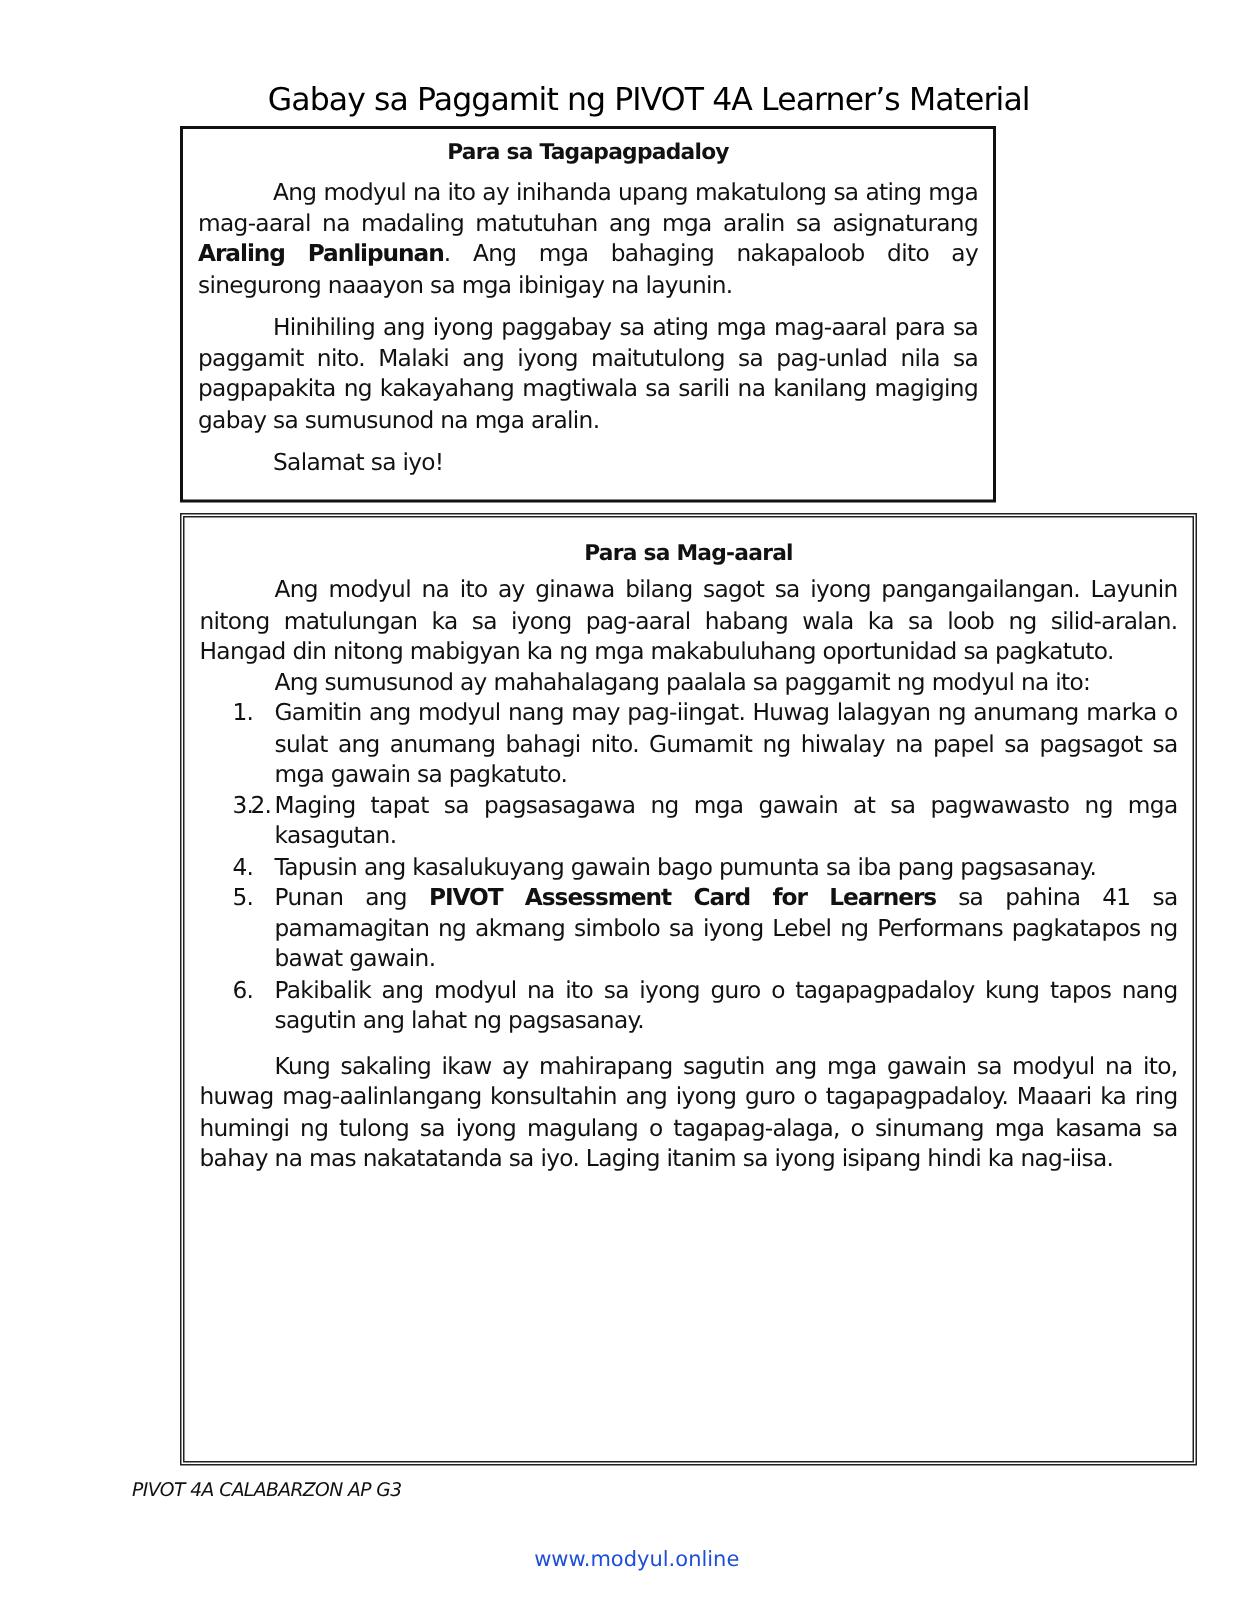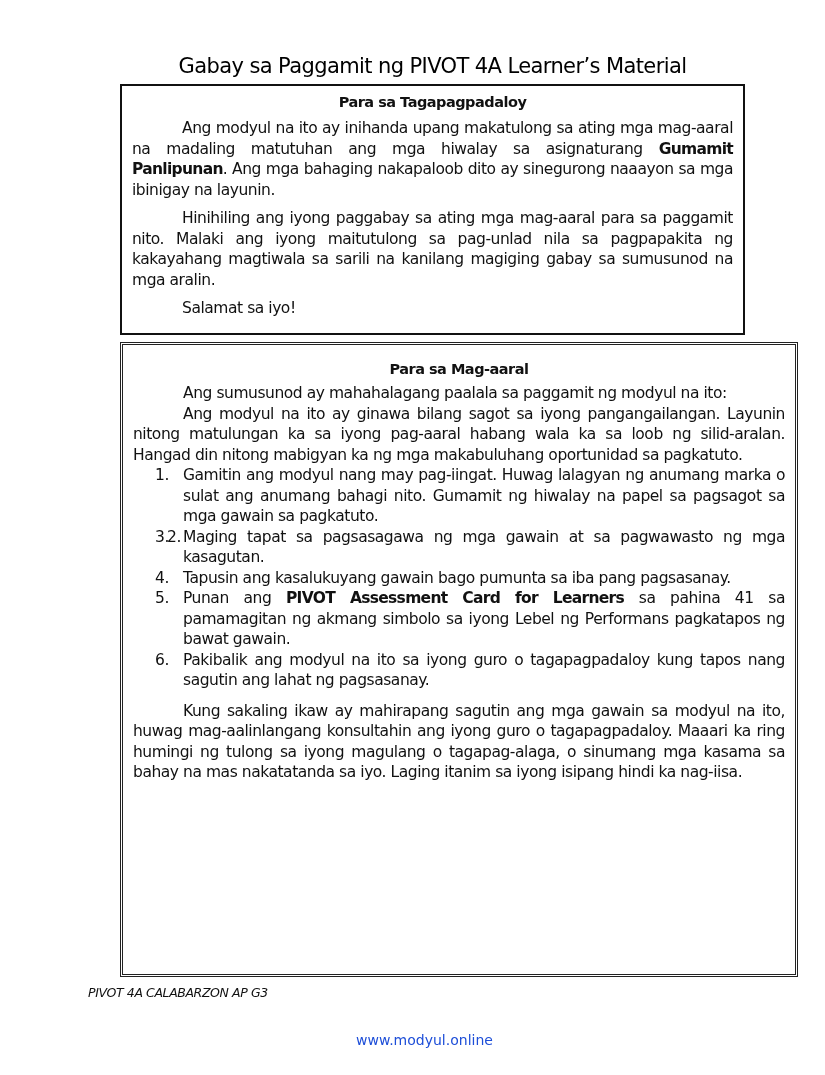--- a/index.html
+++ b/index.html
@@ -1,21 +1,21 @@
 <!DOCTYPE html>
 <html><head>
 <meta charset="utf-8">
 <style>
   html, body { margin: 0; padding: 0; background: #ffffff; }
   body { width: 825px; height: 1075px; position: relative; overflow: hidden;
          font-family: "DejaVu Sans", sans-serif; color: #111; }
   .title { position: absolute; top: 40px; left: 0; width: 865px; text-align: center;
            font-size: 21px; letter-spacing: -0.6px; font-weight: normal; color: #000; }
   .box { position: absolute; left: 120px; border: 2px solid #111; box-sizing: border-box; background:#fff; }
-  #box1 { top: 84px; width: 625px; height: 251px; }
+  #box1 { top: 84px; width: 544px; height: 251px; }
   #box2 { top: 342px; width: 678px; height: 635px; border: 3px double #222; }
   .box-head { text-align: center; font-size: 14.5px; font-weight: bold; letter-spacing: -0.5px; }
   #box1 .box-head { margin-top: 8px; }
   #box2 .box-head { margin-top: 16px; }
   .para { font-size: 15.5px; line-height: 20.5px; text-align: justify; letter-spacing: -0.45px;
           margin: 0 10px 0 10px; text-indent: 50px; }
   .gap { height: 8px; }
   .gap-lg { height: 10px; }
   b { font-weight: bold; letter-spacing: -0.7px; }
   ol { margin: 0; padding: 0 10px 0 0; list-style: none; }
@@ -29,33 +29,33 @@
 </style>
 </head>
 <body>
 
 <h1 class="title">Gabay sa Paggamit ng PIVOT 4A Learner’s Material</h1>
 
 <div class="box" id="box1">
   <div class="box-head">Para sa Tagapagpadaloy</div>
   <div class="gap"></div>
   <p class="para" style="margin-top:0;margin-bottom:0;">
-    <span>Ang modyul na ito ay inihanda upang makatulong sa ating mga mag-aaral na madaling matutuhan ang mga hiwalay sa asignaturang </span><b>Gumamit Panlipunan</b><span>. Ang mga bahaging nakapaloob dito ay sinegurong naaayon sa mga ibinigay na layunin.</span>
+    <span>Ang modyul na ito ay inihanda upang makatulong sa ating mga mag-aaral na madaling matutuhan ang mga aralin sa asignaturang </span><b>Araling Panlipunan</b><span>. Ang mga bahaging nakapaloob dito ay sinegurong naaayon sa mga ibinigay na layunin.</span>
   </p>
   <div class="gap"></div>
   <p class="para" style="margin-top:0;margin-bottom:0;">Hinihiling ang iyong paggabay sa ating mga mag-aaral para sa paggamit nito. Malaki ang iyong maitutulong sa pag-unlad nila sa pagpapakita ng kakayahang magtiwala sa sarili na kanilang magiging gabay sa sumusunod na mga aralin.</p>
   <div class="gap"></div>
   <p class="para" style="margin-top:0;margin-bottom:0;">Salamat sa iyo!</p>
 </div>
 
 <div class="box" id="box2">
   <div class="box-head">Para sa Mag-aaral</div>
   <div style="height:6px"></div>
+  <p class="para" style="margin-top:0;margin-bottom:0;">Ang modyul na ito ay ginawa bilang sagot sa iyong pangangailangan. Layunin nitong matulungan ka sa iyong pag-aaral habang wala ka sa loob ng silid-aralan. Hangad din nitong mabigyan ka ng mga makabuluhang oportunidad sa pagkatuto.</p>
   <p class="para" style="margin-top:0;margin-bottom:0;">Ang sumusunod ay mahahalagang paalala sa paggamit ng modyul na ito:</p>
-  <p class="para" style="margin-top:0;margin-bottom:0;">Ang modyul na ito ay ginawa bilang sagot sa iyong pangangailangan. Layunin nitong matulungan ka sa iyong pag-aaral habang wala ka sa loob ng silid-aralan. Hangad din nitong mabigyan ka ng mga makabuluhang oportunidad sa pagkatuto.</p>
   <ol>
     <li><span class="num">1.</span><span>Gamitin ang modyul nang may pag-iingat. Huwag lalagyan ng anumang marka o sulat ang anumang bahagi nito. Gumamit ng hiwalay na papel sa pagsagot sa mga gawain sa pagkatuto.</span></li>
     <li style="padding-left:60px;"><span class="num" style="left:44px;">2.</span></li>
     <li><span class="num">3.</span><span>Maging tapat sa pagsasagawa ng mga gawain at sa pagwawasto ng mga kasagutan.</span></li>
     <li><span class="num">4.</span><span>Tapusin ang kasalukuyang gawain bago pumunta sa iba pang pagsasanay.</span></li>
     <li><span class="num">5.</span><span>Punan ang </span><b>PIVOT Assessment Card for Learners</b><span> sa pahina 41 sa pamamagitan ng akmang simbolo sa iyong Lebel ng Performans pagkatapos ng bawat gawain.</span></li>
     <li><span class="num">6.</span><span>Pakibalik ang modyul na ito sa iyong guro o tagapagpadaloy kung tapos nang sagutin ang lahat ng pagsasanay.</span></li>
   </ol>
   <div class="gap-lg"></div>
   <p class="para" style="margin-top:0;margin-bottom:0;">Kung sakaling ikaw ay mahirapang sagutin ang mga gawain sa modyul na ito, huwag mag-aalinlangang konsultahin ang iyong guro o tagapagpadaloy. Maaari ka ring humingi ng tulong sa iyong magulang o tagapag-alaga, o sinumang mga kasama sa bahay na mas nakatatanda sa iyo. Laging itanim sa iyong isipang hindi ka nag-iisa.</p>

